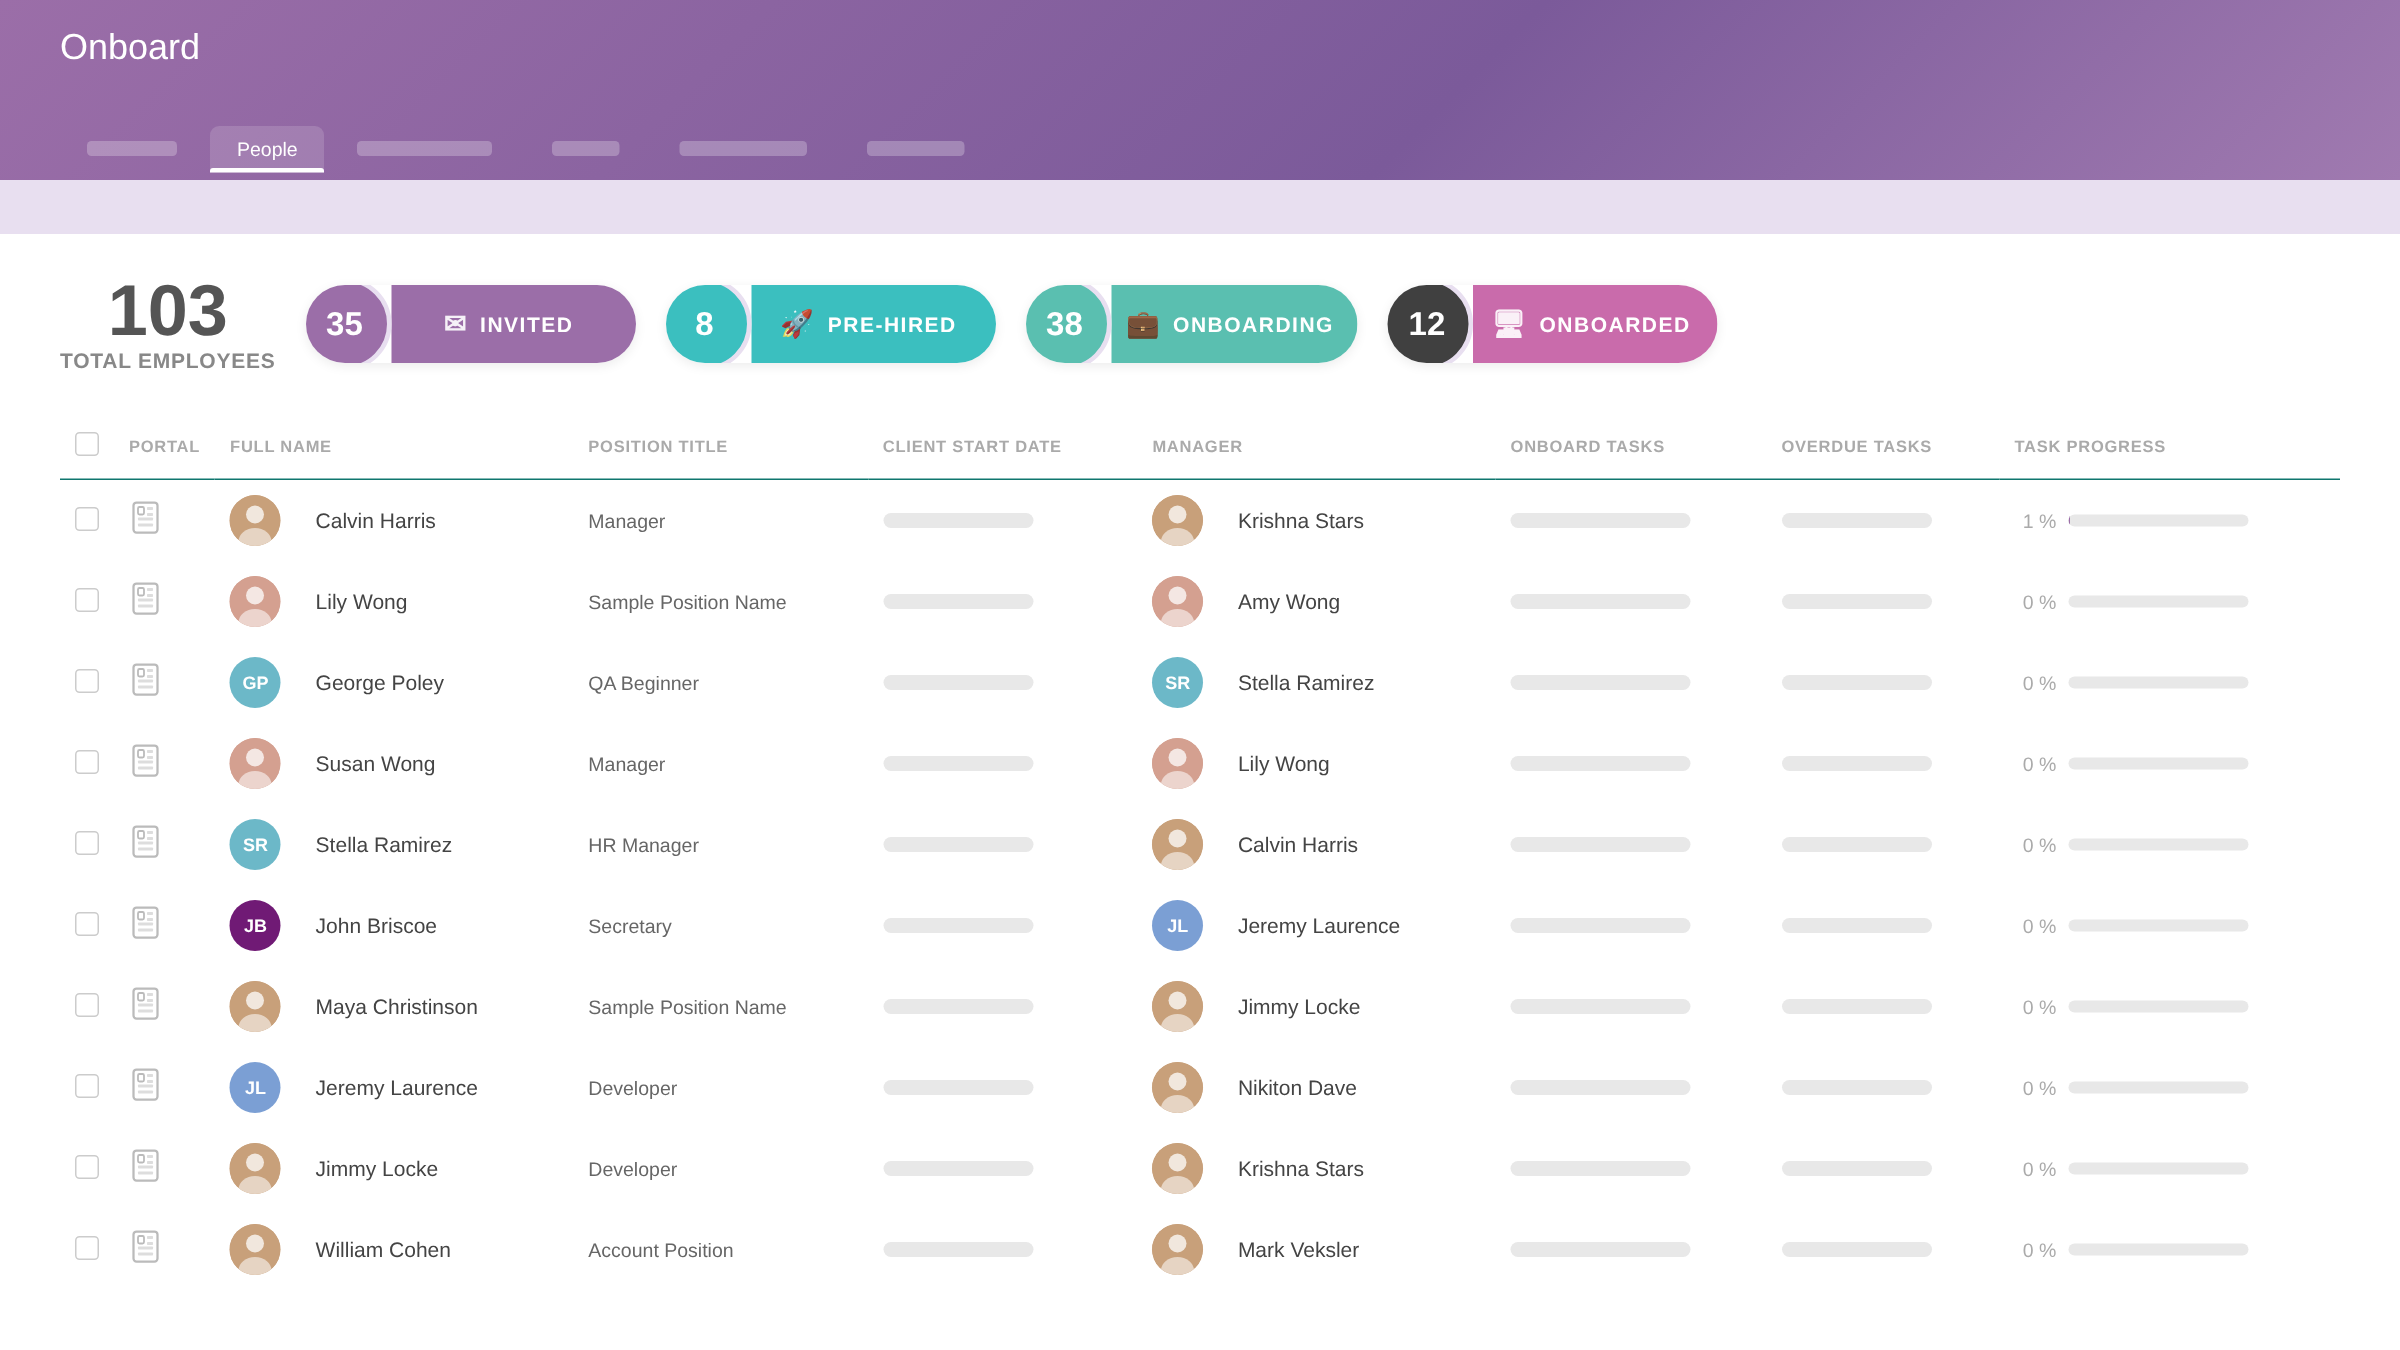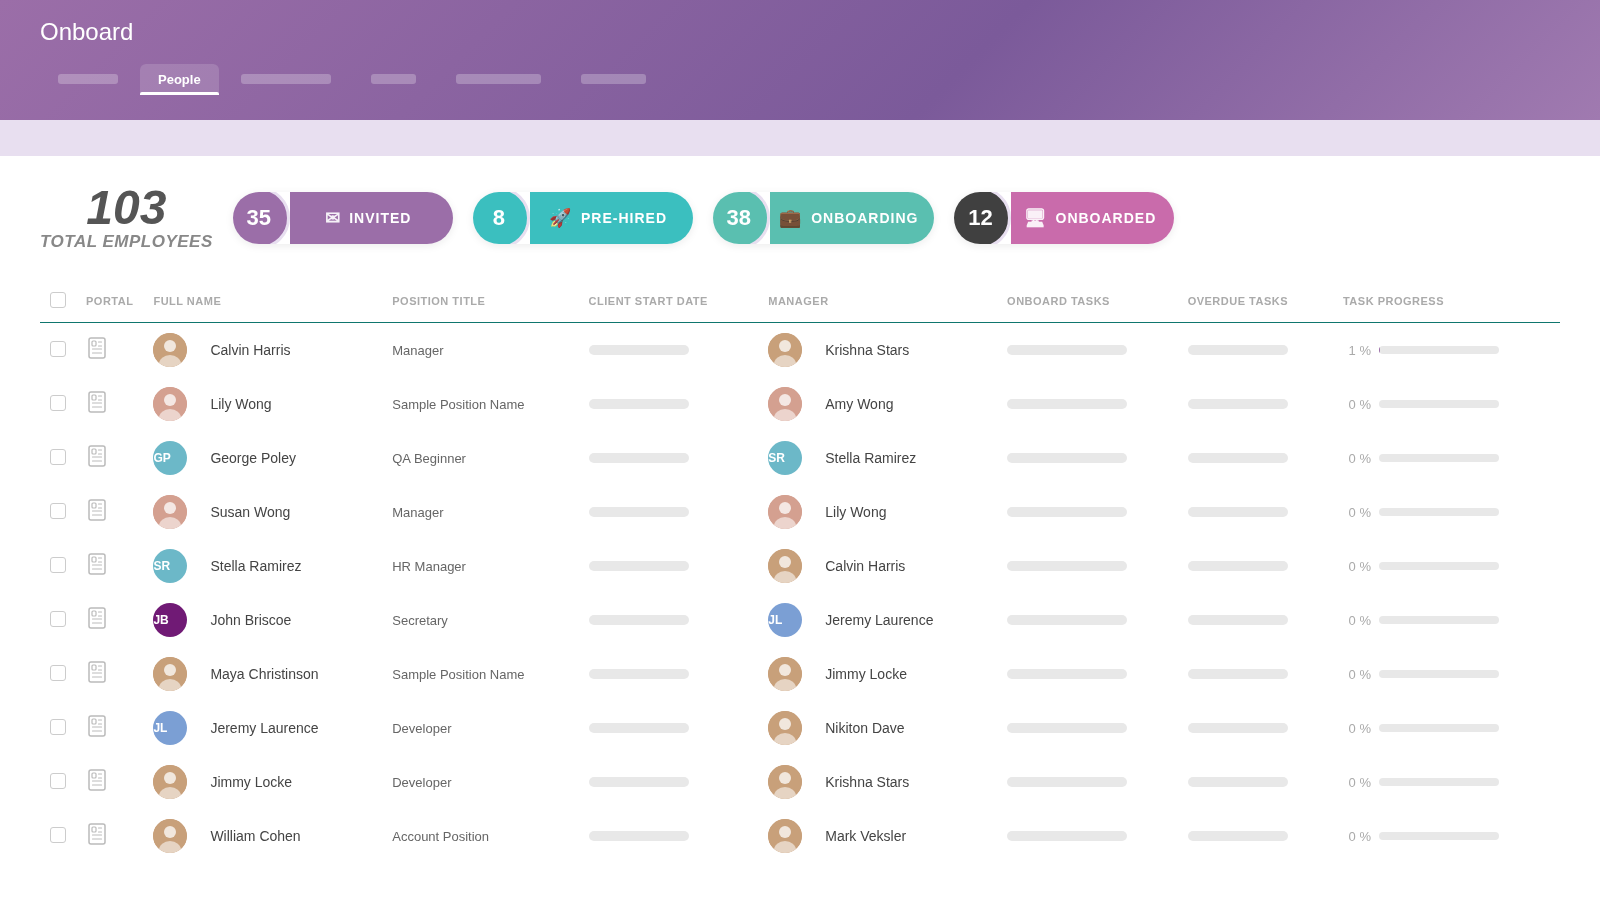--- a/index.html
+++ b/index.html
@@ -27,22 +27,23 @@
       border-radius: 6px 6px 0 0;
       cursor: pointer;
       font-size: 13px;
       color: rgba(255,255,255,0.7);
       background: transparent;
       border: none;
       position: relative;
     }
     .nav-tab.active {
       color: #fff;
-      font-weight: 700;
+      font-weight: 400;
       background: rgba(255,255,255,0.15);
+      margin-top: 20px;
     }
     .nav-tab.active::after {
       content: '';
       position: absolute;
       bottom: 0; left: 0; right: 0;
       height: 3px;
       background: #fff;
       border-radius: 2px 2px 0 0;
     }
     .nav-tab-placeholder {
@@ -68,30 +69,29 @@
     
     .stats-row {
       display: flex;
       align-items: center;
       gap: 20px;
       margin-bottom: 32px;
     }
     .total-employees {
       text-align: center;
       min-width: 110px;
-      font-style: italic;
     }
     .total-employees .count {
       font-size: 48px;
       font-weight: 700;
       color: #555;
       line-height: 1;
     }
     .total-employees .label {
-      font-size: 17px;
+      font-size: 14px;
       color: #888;
       font-weight: 600;
       letter-spacing: 0.5px;
       text-transform: uppercase;
     }
 
     .stat-card {
       display: flex;
       align-items: center;
       gap: 0;
@@ -200,21 +200,21 @@
       display: flex;
       align-items: center;
       gap: 23px;
     }
     .avatar {
       width: 34px;
       height: 34px;
       border-radius: 50%;
       display: flex;
       align-items: center;
-      justify-content: flex-start;
+      justify-content: center;
       font-size: 13px;
       font-weight: 700;
       color: #fff;
       overflow: hidden;
       flex-shrink: 0;
     }
 
     .person-name {
       font-weight: 500;
       color: #444;

